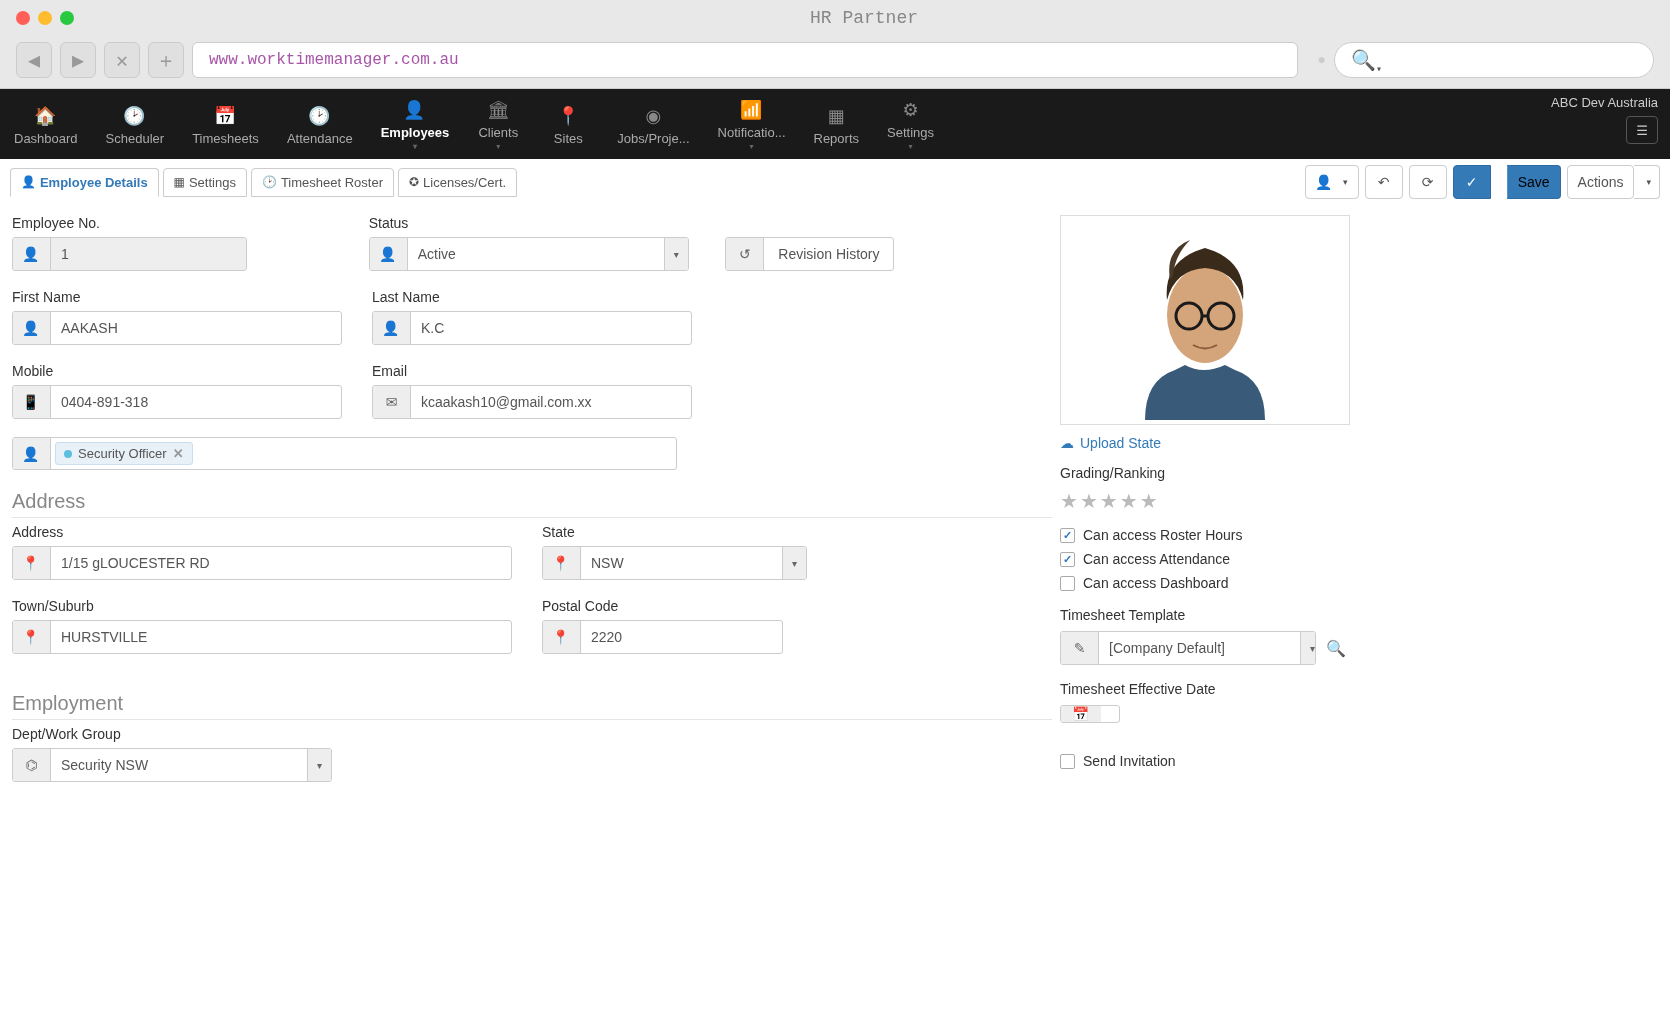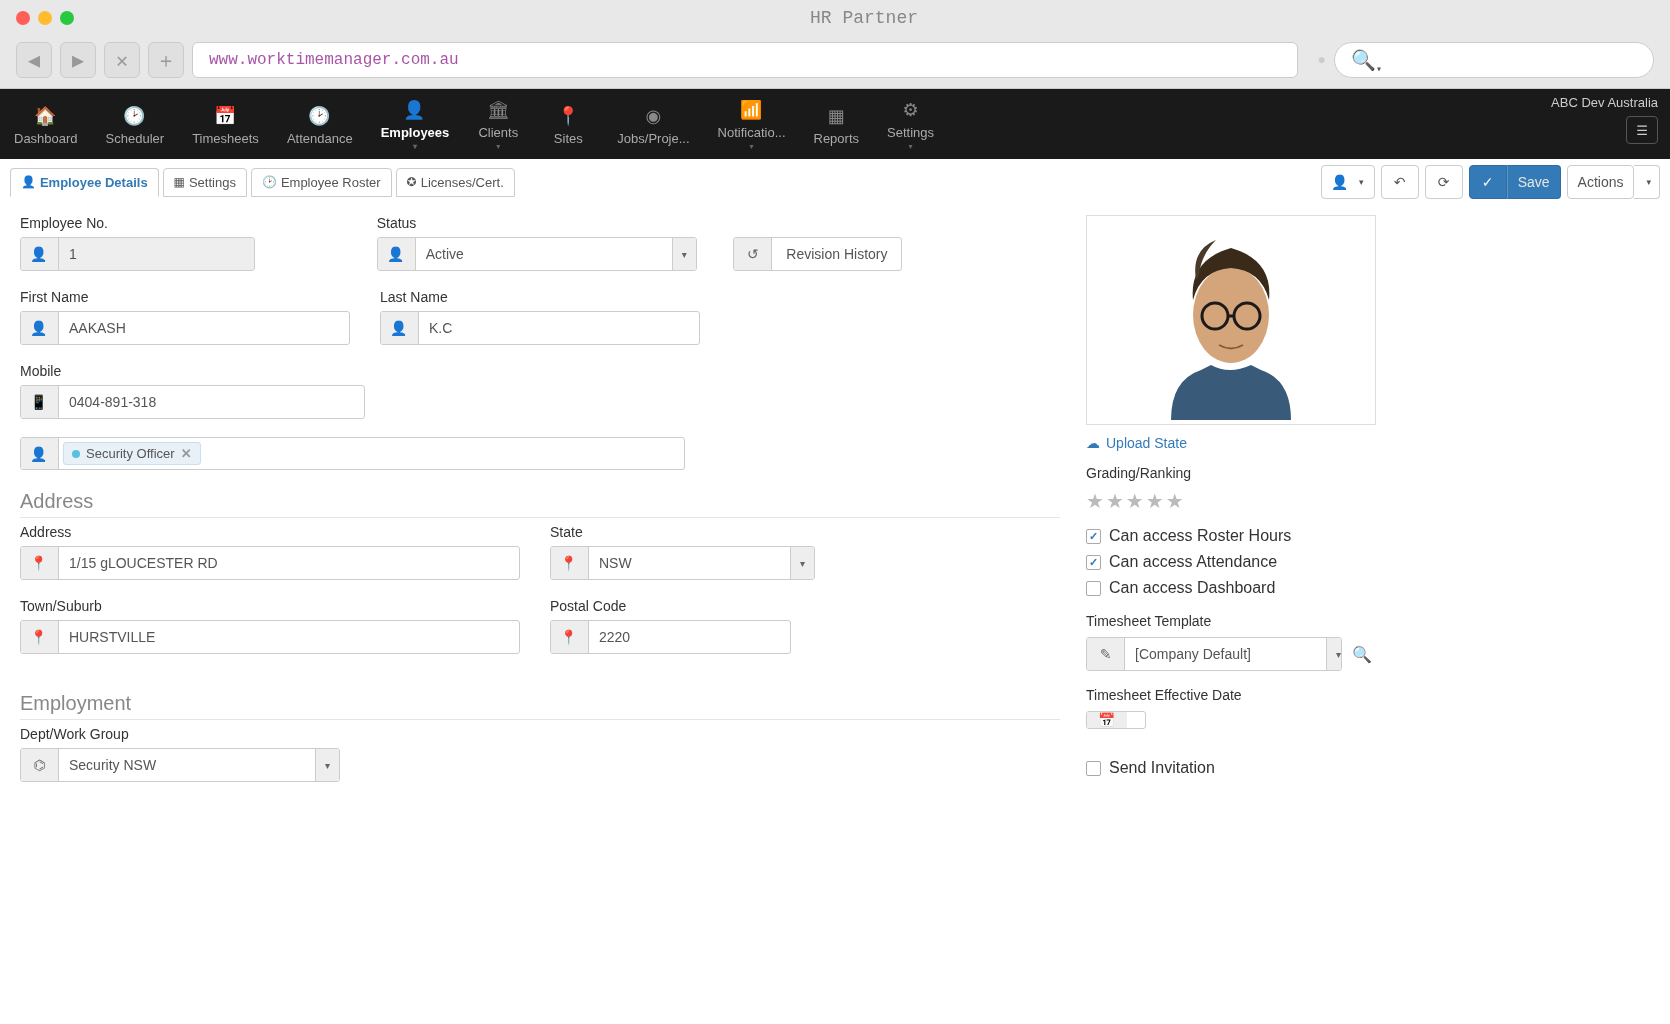--- a/index.html
+++ b/index.html
@@ -34,25 +34,25 @@
 
 .page-actions { display: flex; align-items: center; border-bottom: 0; padding: 6px 10px; }
 .tabs { display: flex; gap: 0; }
 .tab { border: 1px solid #ccc; border-radius: 4px 4px 0 0; padding: 6px 10px; font-size: 13px; color: #555; background: #fff; margin-right: 4px; cursor: pointer; display: flex; align-items: center; gap: 4px; }
 .tab.active { color: #337ab7; font-weight: bold; border-bottom-color: #fff; }
 .tab .ticon { font-size: 12px; }
 .spacer { flex: 1; }
 .action-btns { display: flex; gap: 0; }
 .abtn { border: 1px solid #ccc; background: #fff; height: 34px; min-width: 38px; display: flex; align-items: center; justify-content: center; padding: 0 10px; margin-left: 6px; border-radius: 4px; cursor: pointer; font-size: 14px; color: #555; gap: 6px; }
 .abtn.primary-check { background: #337ab7; color: #fff; border-color: #2e6da4; border-radius: 4px 0 0 4px; margin-right: 0; }
-.abtn.primary-save { background: #337ab7; color: #e5e5e5; border-color: #2e6da4; border-radius: 0 4px 4px 0; margin-left: 0; border-left: 1px solid rgba(255,255,255,.2); text-align: right; }
+.abtn.primary-save { background: #337ab7; color: #000000; border-color: #2e6da4; border-radius: 0 4px 4px 0; margin-left: 16px; border-left: 1px solid rgba(255,255,255,.2); text-align: right; }
 .abtn .caret-d { font-size: 9px; margin-left: 4px; }
 
 
-.content { display: flex; padding: 10px 20px 40px; gap: 26px; }
+.content { display: flex; padding: 10px 12px 40px; gap: 8px; }
 .left-col { flex: 1; max-width: 1040px; }
 .right-col { width: 290px; flex-shrink: 0; }
 
 .field-label { font-size: 14px; color: #333; margin-bottom: 6px; display: block; }
 .field-group { margin-bottom: 18px; }
 .row2 { display: flex; gap: 30px; }
 .row2 > * { flex: 1; min-width: 0; }
 .row-addr { display: flex; gap: 30px; }
 .row-addr .wide { flex: 0 0 500px; }
 .row-addr .narrow { flex: 0 0 150px; }
@@ -72,21 +72,21 @@
 .section-header { font-size: 20px; color: #888; font-weight: 400; margin: 20px 0 6px; padding-bottom: 4px; border-bottom: 1px solid #e5e5e5; }
 
 .history-btn { display: inline-flex; border: 1px solid #ccc; border-radius: 3px; overflow: hidden; }
 .history-btn .hicon { width: 38px; background: #eee; border-right: 1px solid #ccc; display: flex; align-items: center; justify-content: center; color: #666; }
 .history-btn .hlabel { padding: 8px 14px; color: #555; }
 
 .photo-box { border: 1px solid #ddd; background: #fff; padding: 4px; display: flex; align-items: center; justify-content: center; margin-bottom: 10px; }
 
 .link { color: #337ab7; cursor: pointer; font-size: 14px; display: flex; align-items: center; gap: 6px; margin-bottom: 14px; }
 .stars { color: #bbb; font-size: 20px; letter-spacing: 2px; margin-bottom: 14px; }
-.checkbox-row { display: flex; align-items: center; gap: 8px; font-size: 16px; color: #333; margin-bottom: 8px; }
+.checkbox-row { display: flex; align-items: flex-end; gap: 8px; font-size: 14px; color: #333; margin-bottom: 8px; }
 .checkbox { width: 15px; height: 15px; border: 1px solid #aaa; border-radius: 2px; display: flex; align-items: center; justify-content: center; font-size: 11px; color: #337ab7; flex-shrink: 0; }
 .checkbox.checked::before { content: "✓"; font-weight: bold; }
 
 .right-field-label { font-size: 14px; color: #333; margin: 16px 0 8px; }
 .right-input-group { display: flex; align-items: stretch; gap: 6px; }
 .right-input-group .input-group { flex: 1; }
 .search-icon-btn { color: #337ab7; font-size: 16px; display: flex; align-items: center; padding: 0 4px; }
 
 .fw-350 { max-width: 345px; }
 .fw-230 { max-width: 235px; }
@@ -182,21 +182,21 @@
       <div class="tab active">
         <span class="ticon">👤</span>
         <span>Employee Details</span>
       </div>
       <div class="tab">
         <span class="ticon">▦</span>
         <span>Settings</span>
       </div>
       <div class="tab">
         <span class="ticon">🕑</span>
-        <span>Employee Roster</span>
+        <span>Timesheet Roster</span>
       </div>
       <div class="tab">
         <span class="ticon">✪</span>
         <span>Licenses/Cert.</span>
       </div>
     </div>
   <div class="spacer"></div>
   <div class="action-btns">
     <div class="abtn">
         <span>👤</span>
@@ -267,20 +267,27 @@
       </div>
       <div></div>
     </div>
 
     <div class="row2">
       <div class="field-group fw-350">
         <label class="field-label">Mobile</label>
         <div class="input-group">
           <div class="input-addon">📱</div>
           <input value="0404-891-318" style="">
+        </div>
+      </div>
+      <div class="field-group fw-320">
+        <label class="field-label">Email</label>
+        <div class="input-group">
+          <div class="input-addon">✉</div>
+          <input value="kcaakash10@gmail.com.xx" style="">
         </div>
       </div>
       <div></div>
     </div>
 
     <div class="field-group fw-660">
       <div class="input-group">
         <div class="input-addon">👤</div>
         <div class="tag-input">
           <div class="tag">

